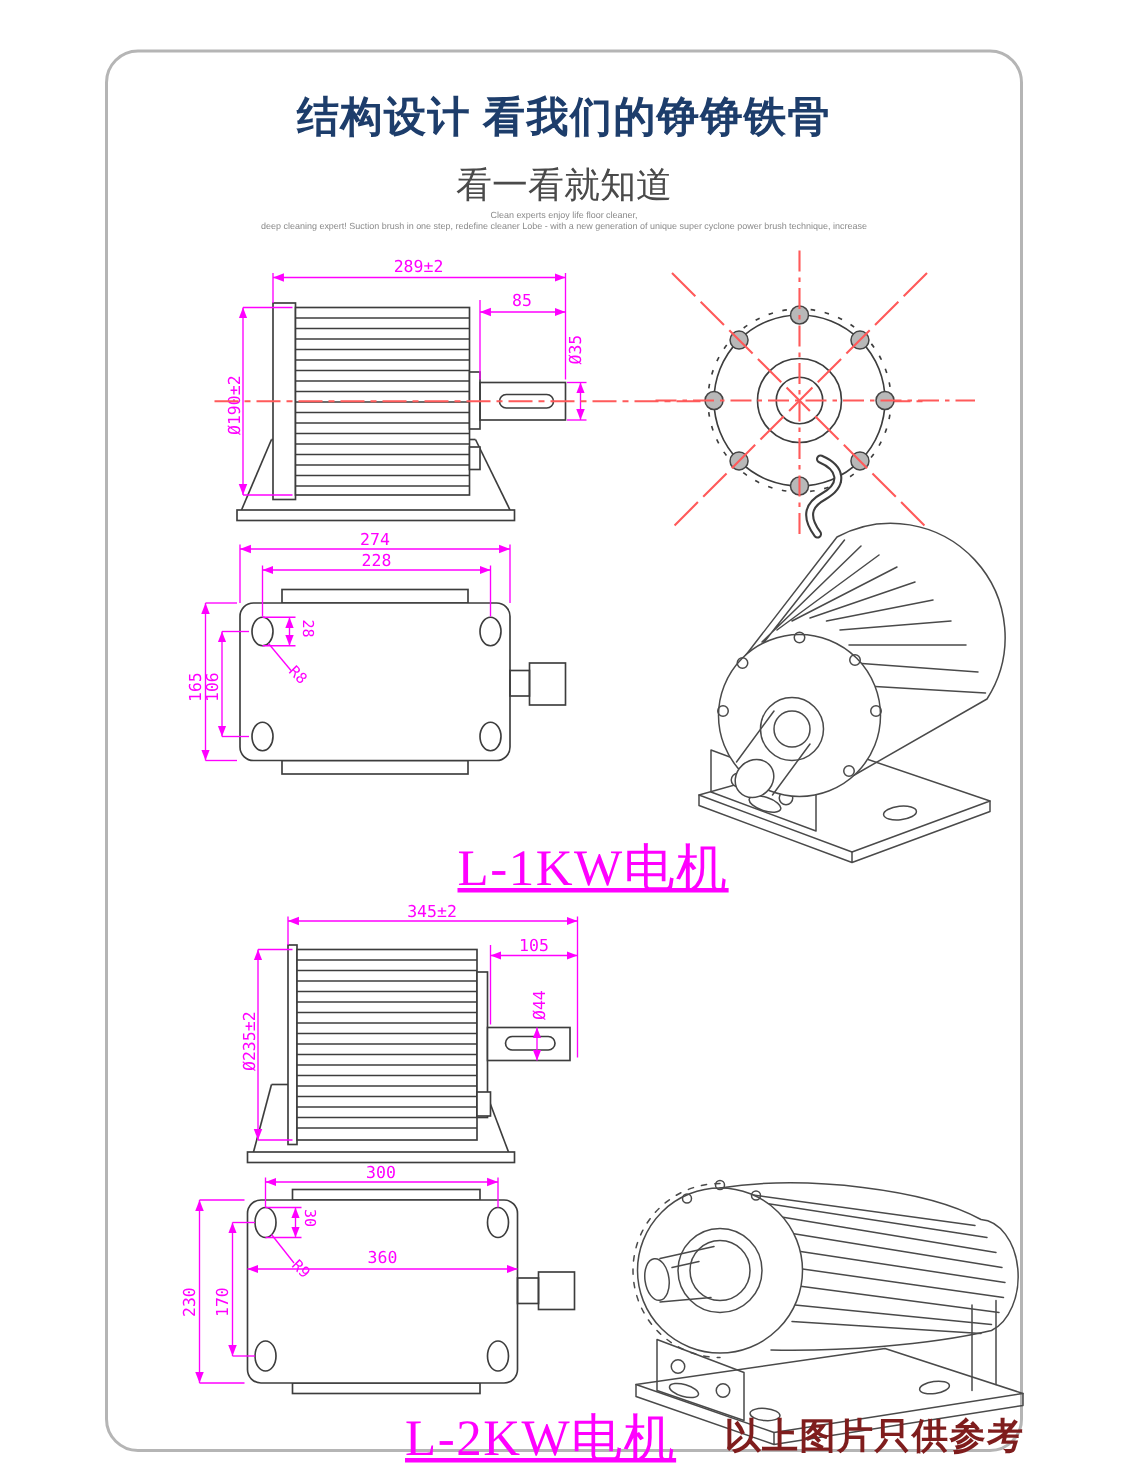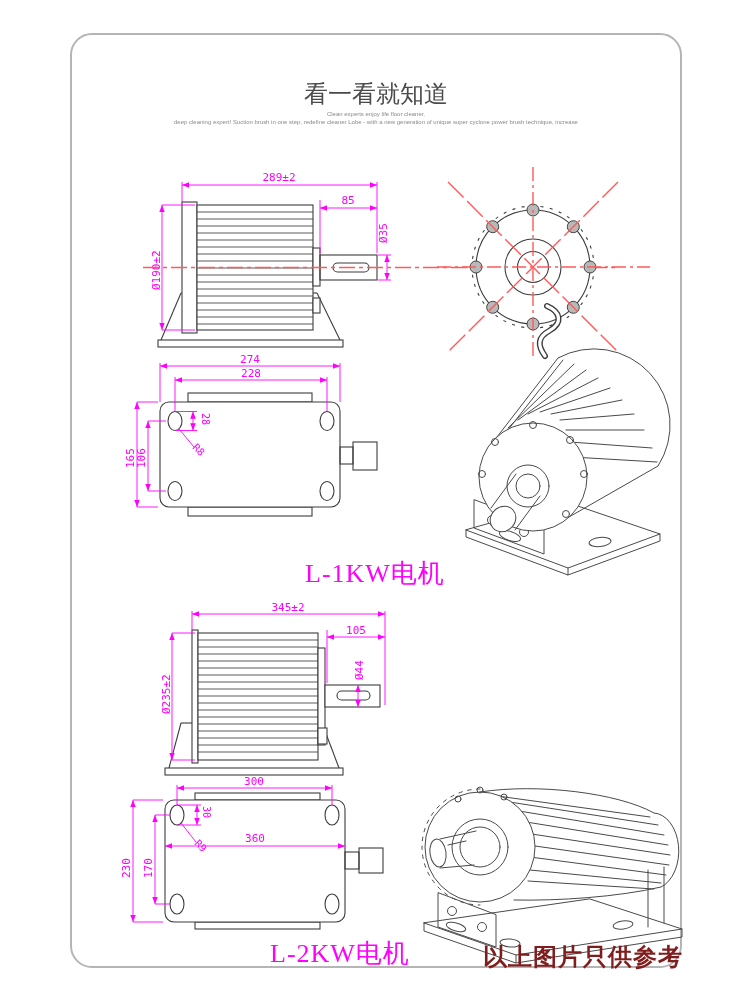--- a/index.html
+++ b/index.html
@@ -16,29 +16,30 @@
   .ln{fill:none;stroke:#3d3d3d;stroke-width:1.1;}
   .lnf{fill:#ffffff;stroke:#3d3d3d;stroke-width:1.1;}
   .fin{stroke:#3d3d3d;stroke-width:.85;}
   .mg{fill:none;stroke:#ff00ff;stroke-width:.9;}
   .rd{fill:none;stroke:#ff5a5a;stroke-width:1.4;}
   .iso{fill:none;stroke:#4a4a4a;stroke-width:1;stroke-linejoin:round;stroke-linecap:round;}
   .isof{fill:#ffffff;stroke:#4a4a4a;stroke-width:1;}
   .dim{fill:#ff00ff;font-family:"DejaVu Sans Mono","Liberation Mono",monospace;font-size:11px;}
   .dim-sm{fill:#ff00ff;font-family:"DejaVu Sans Mono","Liberation Mono",monospace;font-size:10px;}
   .motor-label{position:absolute;color:#ff00ff;font-family:"Liberation Serif","DejaVu Serif",serif;
-        font-size:26px;letter-spacing:1px;}
+        font-size:34px;letter-spacing:1px;text-decoration:underline;}
   .footnote{position:absolute;color:#7f1d1d;font-weight:bold;font-size:24px;letter-spacing:1px;}
 </style>
 </head>
 <body>
 
 <div class="card"></div>
 
 <div class="hdr">
+  <div class="title">结构设计 看我们的铮铮铁骨</div>
   <div class="subtitle">看一看就知道</div>
   <div class="tag">
     <div>Clean experts enjoy life floor cleaner,</div>
     <div>deep cleaning expert! Suction brush in one step, redefine cleaner Lobe - with a new generation of unique super cyclone power brush technique, increase</div>
   </div>
 </div>
 
 <svg style="left:135px;top:168px" width="495" height="192" viewBox="0 0 495 192">
   <defs>
     <marker id="arr" viewBox="0 0 10 10" refX="9" refY="5" markerWidth="9" markerHeight="9" orient="auto-start-reverse">

